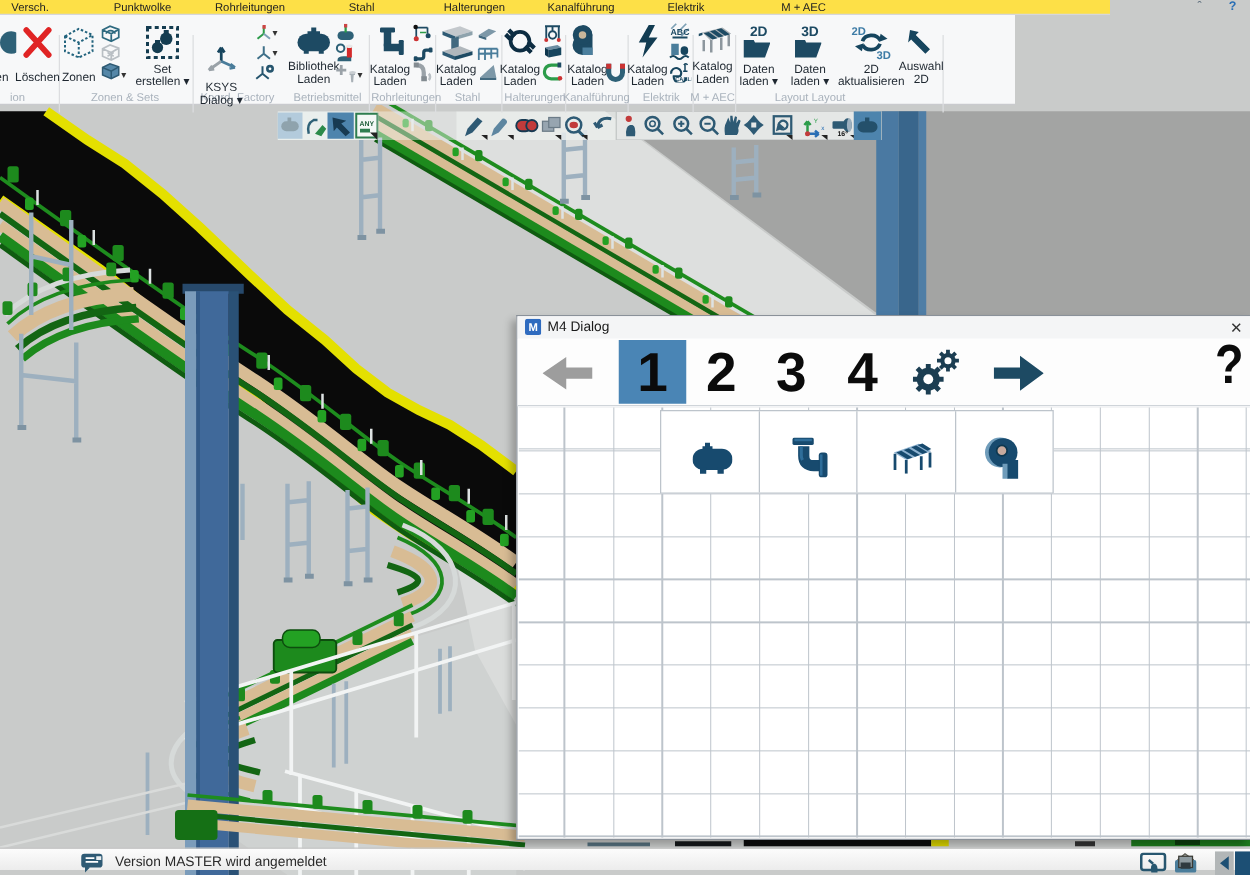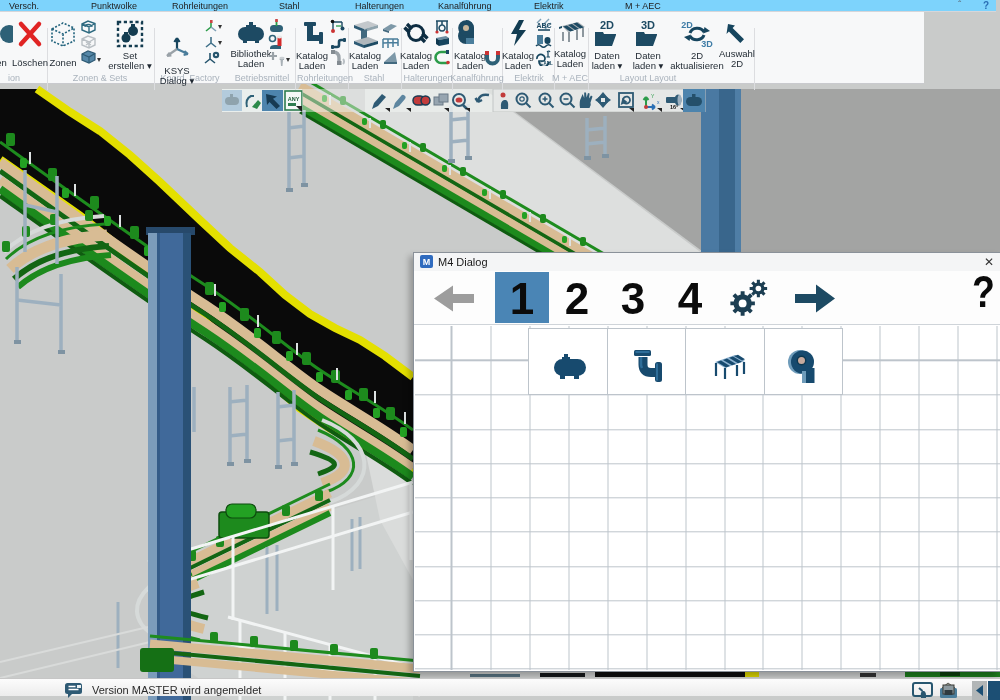--- a/index.html
+++ b/index.html
@@ -1,18 +1,18 @@
 <!DOCTYPE html>
 <html><head><meta charset="utf-8"><style>
 *{margin:0;padding:0;box-sizing:border-box}
 html,body{width:1000px;height:700px;overflow:hidden;font-family:"Liberation Sans",sans-serif;background:#c9cbca}
 .abs{position:absolute}
-#tabbar{z-index:5;position:absolute;left:0;top:0;width:996px;height:12px;background:#7dd3fc;border-bottom:1px solid #d6d6da;font-size:9px;color:#222}
+#tabbar{z-index:5;position:absolute;left:0;top:0;width:888px;height:12px;background:#fde047;border-bottom:1px solid #d6d6da;font-size:9px;color:#222}
 #tabbar span{position:absolute;top:1px}
-#ribbon{z-index:5;position:absolute;left:0;top:12px;width:924px;height:72px;background:#f7f8f9;border-bottom:1px solid #c9cace}
+#ribbon{z-index:5;position:absolute;left:0;top:12px;width:812px;height:72px;background:#f7f8f9;border-bottom:1px solid #c9cace}
 .gsep{position:absolute;top:16px;width:1px;height:62px;background:#dcdde0}
 .glabel{position:absolute;top:61px;font-size:9px;color:#a9b2bc;white-space:nowrap;transform:translateX(-50%)}
 .bb{z-index:6;position:absolute;top:18px;text-align:center;font-size:9.5px;line-height:10px;color:#1e2730;white-space:nowrap}
 .bb svg{display:block;margin:0 auto 3px auto}
 .smi{position:absolute;z-index:6}
 #dialog{position:absolute;left:413px;top:252px;width:587px;height:420px;background:#fff;border:1px solid #8a9199;border-right:none;box-shadow:-4px 4px 6px rgba(0,0,0,.25);z-index:3}
 #dtitle{position:absolute;left:0;top:0;width:100%;height:18px;background:#f4f5f6;font-size:11px;color:#1a1a1a}
 #dhead{position:absolute;left:0;top:18px;width:100%;height:54px;background:#fdfdfd;border-bottom:1px solid #cfd4d9}
 #dgrid{position:absolute;left:1px;top:73px;width:585px;height:344px;background-color:#fff;background-image:repeating-linear-gradient(to right,#bdc4cb 0 1px,transparent 1px 38.93px),repeating-linear-gradient(to bottom,#bdc4cb 0 1px,transparent 1px 34.26px);background-position:36.5px 34.3px,36.5px 34.3px}
 #statusbar{position:absolute;left:0;top:678px;width:1000px;height:18px;background:linear-gradient(#fcfcfc,#ececec);border-top:1px solid #c6c6c6;font-size:11px;color:#2a2a2a;z-index:4}

